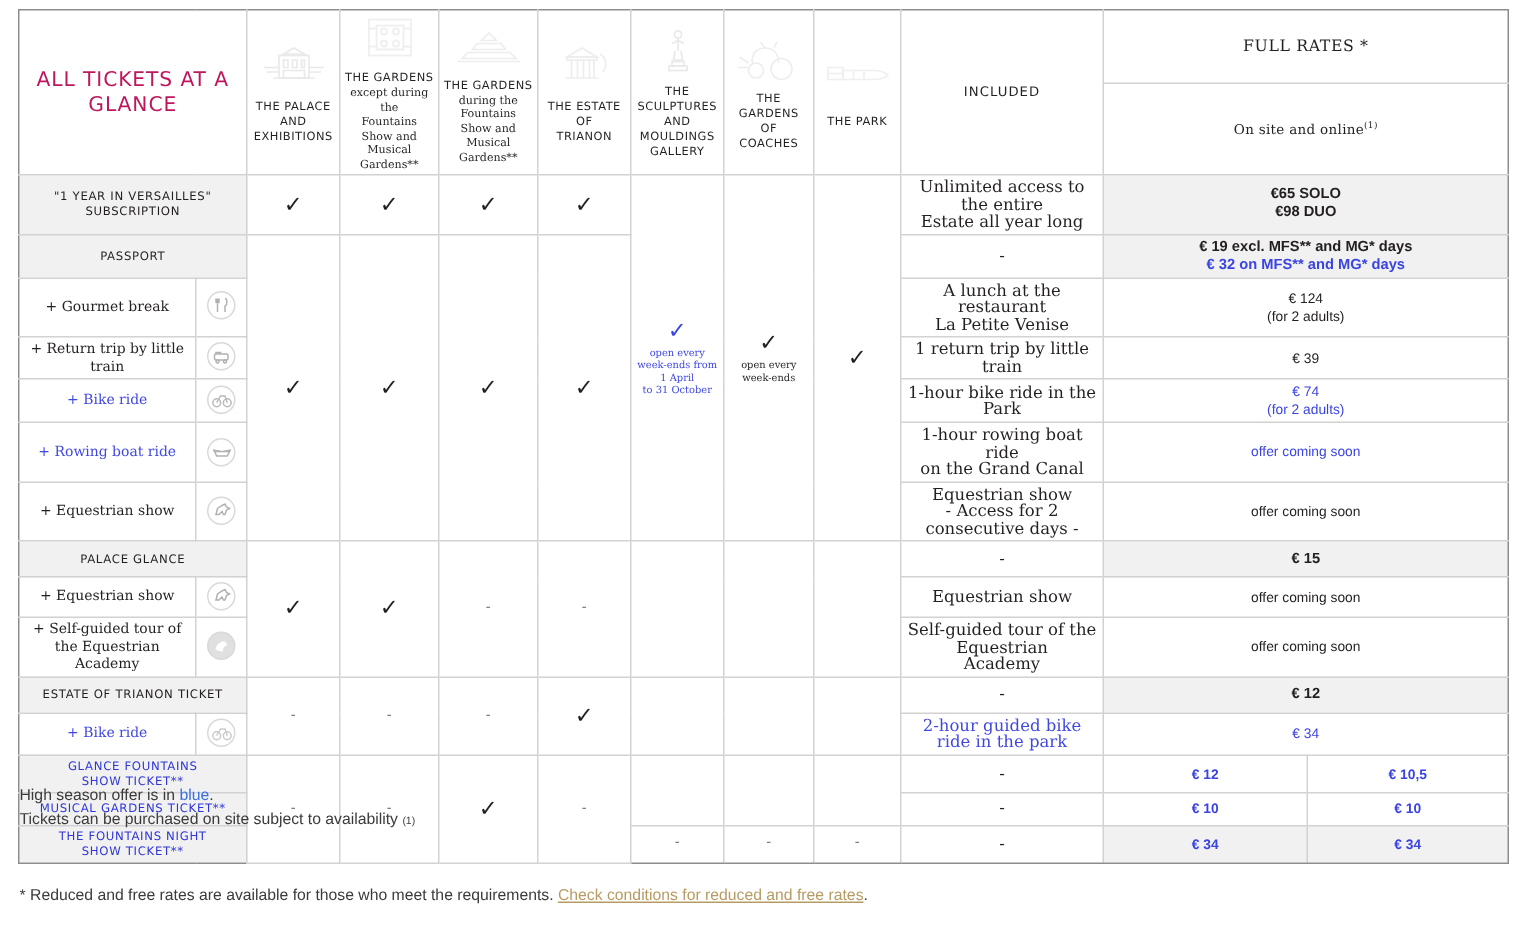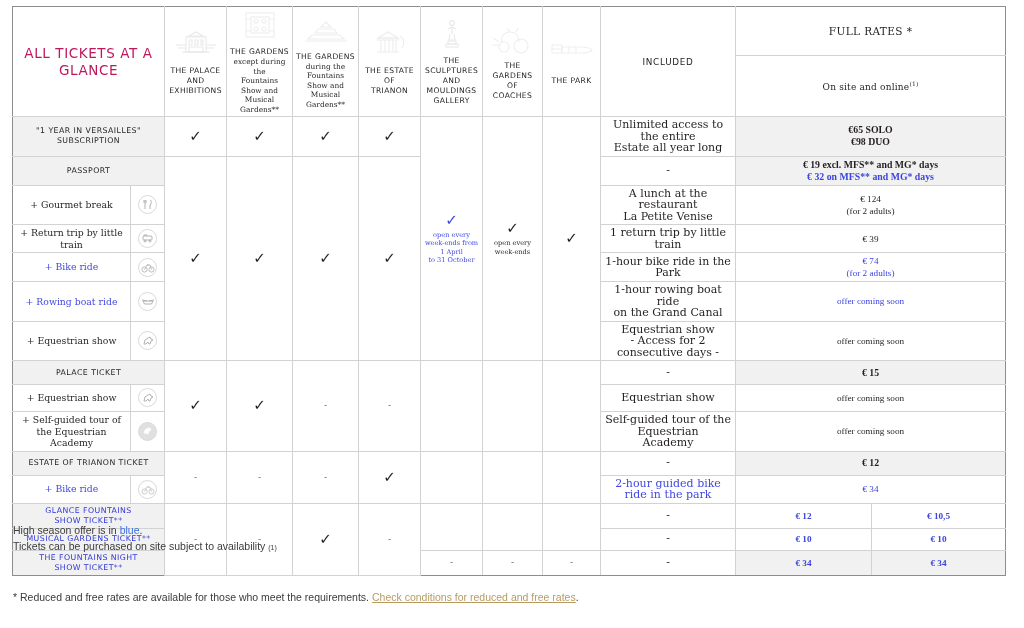--- a/index.html
+++ b/index.html
@@ -147,21 +147,21 @@
   
   .inc {
     font-family:"DejaVu Serif", serif;
     font-size:11px;
     line-height:11.5px;
     color:#231f20;
   }
   .inc.blue { color:#4048e0; }
   
   .price {
-    font-family:Liberation Serif, serif;
+    font-family:Liberation Sans, sans-serif;
     font-size:9.2px;
     line-height:12px;
     color:#231f20;
   }
   .price.bold { font-weight:bold; font-size:9.8px; }
   .price.blue { color:#3b44e0; }
   .price .b2 { font-weight:bold; }
   .shade { background:#f1f1f1; }
 
   
@@ -467,21 +467,21 @@
                 </g>
               </svg>
             </span></td>
     <td class="inc"><span style="white-space:pre-line">Equestrian show
 - Access for 2 consecutive days -</span></td>
     <td class="price outer-r" colspan="2"><span>offer coming soon</span></td>
   </tr>
 
   <tr>
     <td class="cat outer-l sec-top shade" colspan="2" style="height:24px">
-      <span>PALACE TICKET</span>
+      <span>PALACE GLANCE</span>
     </td>
     <td class="chk sec-top" rowspan="3"><span>✓</span></td>
     <td class="chk sec-top" rowspan="3"><span>✓</span></td>
     <td class="chk sec-top dash" rowspan="3"><span>-</span></td>
     <td class="chk sec-top dash" rowspan="3"><span>-</span></td>
     <td class="sec-top" rowspan="3"></td>
     <td class="sec-top" rowspan="3"></td>
     <td class="sec-top" rowspan="3"></td>
     <td class="inc sec-top dash"><span>-</span></td>
     <td class="price bold shade sec-top outer-r" colspan="2"><span>€ 15</span></td>

